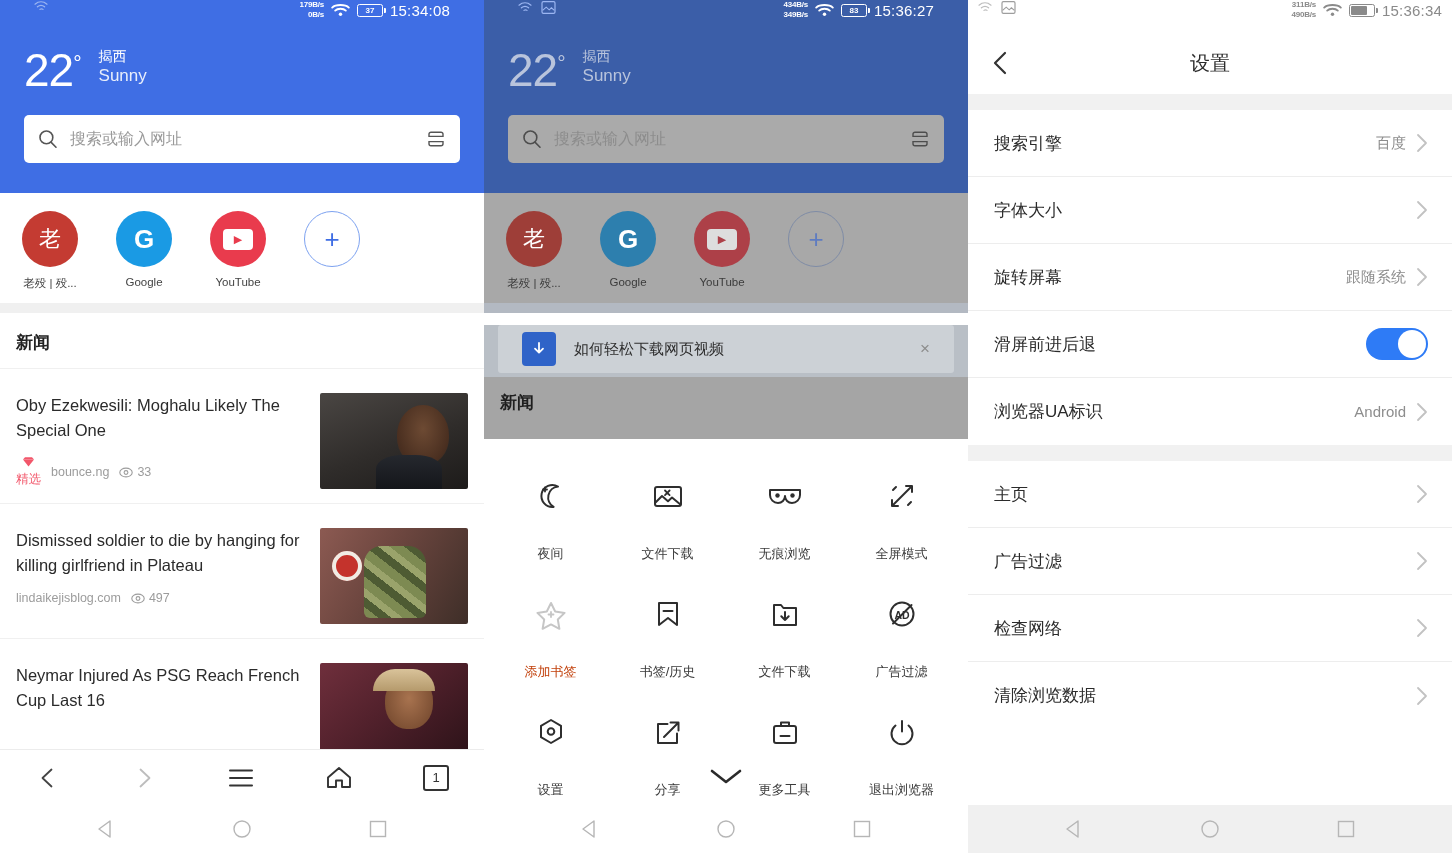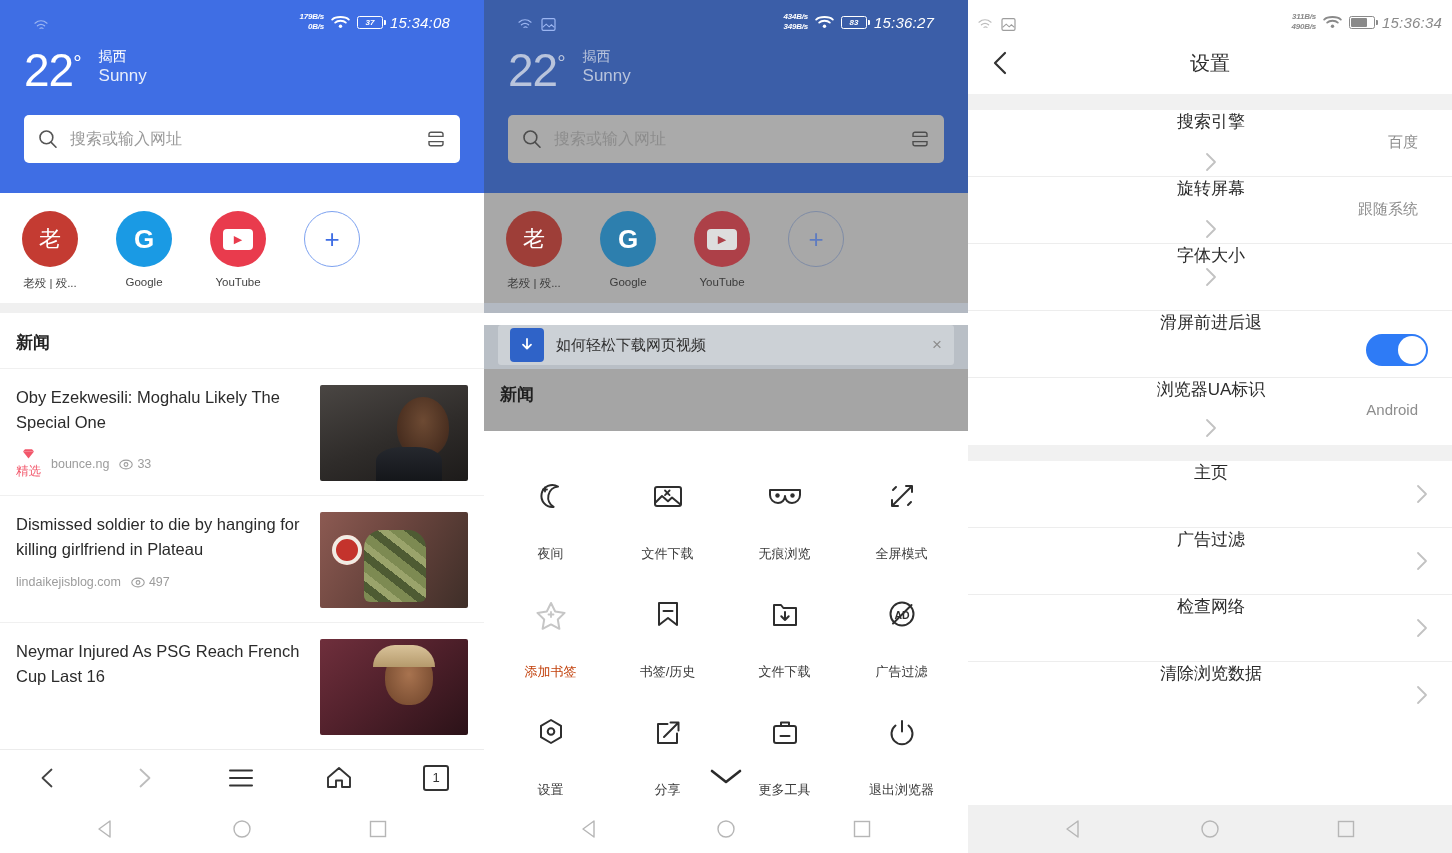--- a/index.html
+++ b/index.html
@@ -7,22 +7,22 @@
     width: 1452px; height: 853px;
     background: #ffffff;
     font-family: "Liberation Sans", "DejaVu Sans", sans-serif;
     overflow: hidden;
   }
   .screens { display: flex; width: 1452px; height: 853px; }
   .panel { width: 484px; height: 853px; position: relative; overflow: hidden; background:#fff; }
 
   
   .statusbar {
-    height: 32px; display: flex; align-items: flex-end;
-    padding: 0 10px; font-size: 14px; position: relative; z-index: 5; font-style: italic;
+    height: 32px; display: flex; align-items: flex-start;
+    padding: 0 10px; font-size: 14px; position: relative; z-index: 5;
   }
   .sb-left { display: flex; align-items: center; gap: 8px; }
   .sb-right { margin-left: auto; display: flex; align-items: center; gap: 7px; }
   .sb-speed { display:flex; flex-direction: column; align-items: flex-end;
               font-size: 8px; line-height: 10px; font-weight: bold; letter-spacing: -0.2px; }
   .sb-time { font-size: 15px; letter-spacing: .2px; }
   .batt {
     width: 26px; height: 13px; border: 1.5px solid currentColor; border-radius: 2.5px;
     position: relative; display:flex; align-items:center; justify-content:center;
     font-size: 8px; font-weight: bold;
@@ -68,21 +68,21 @@
            overflow:hidden; text-overflow:ellipsis; }
   .panel2 .sc-lb { color:#3b3b3b; }
   .sc-add { border: 1.5px solid #7da2f0; background:#fff; color:#3f6ee4; font-size: 26px; font-weight:300;}
   .panel2 .sc-add { border-color:#7f8ca6; background:#a8a8a8; color:#5f7cc0; }
 
   .divider-gap { height: 10px; background:#f0f0f0; }
 
   
   .newswrap { background:#fff; }
   .news-title { font-size: 17px; font-weight: bold; color:#222; padding: 18px 16px 14px; }
-  .news-item { display:flex; gap: 12px; padding: 16px 16px 14px; border-top: 1px solid #f0f0f0; }
+  .news-item { display:flex; gap: 12px; padding: 24px 16px 14px; border-top: 1px solid #f0f0f0; }
   .news-txt { flex:1; min-width:0; }
   .news-h { font-size: 16.5px; line-height: 25px; color:#2b2b2b; }
   .news-meta { display:flex; align-items:center; gap: 10px; margin-top: 13px; font-size: 12.5px; color:#9c9c9c; }
   .badge-hot { color:#f2566a; display:flex; align-items:center; gap:3px;flex-direction:column; }
   .views { display:flex; align-items:center; gap:4px; }
   .thumb { width: 148px; height: 96px; border-radius: 2px; flex-shrink:0; overflow:hidden; position:relative; }
 
   
   .th1 { background: linear-gradient(160deg,#4a4643 0%,#2f2c2a 55%,#1d1b1a 100%); }
   .th1:before { content:""; position:absolute; left:52%; top:12%; width:52px; height:60px;
@@ -105,22 +105,22 @@
 
   
   .btoolbar { position:absolute; left:0; right:0; bottom:48px; height: 56px; background:#fff;
               display:flex; align-items:center; justify-content: space-around;
               border-top: 1px solid #ececec; }
   .tabcount { width: 26px; height:26px; border: 2px solid #333; border-radius: 3px;
               display:flex; align-items:center; justify-content:center; font-size: 13px; color:#333; }
   .navbar { position:absolute; left:0; right:0; bottom:0; height: 48px;
             display:flex; align-items:center; justify-content:center; gap: 116px; background:#fff; }
   .panel3 .navbar { background:#f0f0f0; }
-  .banner { margin: 12px 14px 0; height: 40px; border-radius: 3px;
-            display:flex; align-items:center; gap: 12px; padding: 0 12px;
+  .banner { margin: 12px 14px 0; height: 48px; border-radius: 3px;
+            display:flex; align-items:center; gap: 18px; padding: 0 24px;
             background: rgba(255,255,255,.28); }
   .banner-ic { width: 34px; height: 34px; border-radius: 4px; background:#2f63c8;
                display:flex; align-items:center; justify-content:center; color:#fff; }
   .banner-tx { flex:1; font-size: 15px; color:#2e2e2e; }
   .banner-x { color:#8d8d8d; font-size: 17px; }
 
   .sheet { position:absolute; left:0; right:0; bottom:48px; top: 447px; background:#fff; }
   .grid { display:grid; grid-template-columns: repeat(4,1fr); padding: 26px 8px 0; row-gap: 28px; }
   .gitem { text-align:center; }
   .gic { height: 46px; display:flex; align-items:center; justify-content:center; color:#2e2e2e; }
@@ -128,21 +128,21 @@
   .gitem.dim .gic { color:#c6c6c6; }
   .gitem.dim .glb { color:#c2410c; }
   .collapse { position:absolute; left:0; right:0; bottom: 18px; display:flex; justify-content:center; }
 
   
   .apptop { height: 62px; display:flex; align-items:center; padding: 0 20px; background:#fff; }
   .apptop .back { width: 34px; display:flex; align-items:center; }
   .apptop .ttl { flex:1; text-align:center; font-size: 20px; color:#2b2b2b; margin-left:-34px; }
   .sec-gap { height: 16px; background:#f1f1f1; }
   .srow { height: 67px; display:flex; align-items:center; padding: 0 24px 0 26px;
-          background:#fff; border-bottom: 1px solid #ededed; flex-direction: column; }
+          background:#fff; border-bottom: 1px solid #ededed; }
   .srow:last-child { border-bottom: none; }
   .srow .lbl { font-size: 17px; color:#2b2b2b; }
   .srow .val { margin-left:auto; font-size: 15px; color:#8d8d8d; padding-right: 10px; }
   .chev { color:#c2c2c2; }
   .toggle { margin-left:auto; width: 62px; height: 32px; border-radius: 16px; background:#2e7bf6;
             position: relative; }
   .toggle .knob { position:absolute; right: 2px; top: 2px; width: 28px; height: 28px;
                   border-radius: 50%; background:#fff; }
 </style>
 </head>
@@ -599,34 +599,34 @@
 
     <div>
       <div class="srow">
         <span class="lbl">搜索引擎</span>
         <span class="val">百度</span>
         <svg class="chev" width="12" height="20" viewBox="0 0 12 20" fill="none">
           <path d="M2 2l8 8-8 8" stroke="currentColor" stroke-width="1.8" stroke-linecap="round" stroke-linejoin="round"></path>
         </svg>
       </div>
       <div class="srow">
+        <span class="lbl">字体大小</span>
+        <span class="val"></span>
+        <svg class="chev" width="12" height="20" viewBox="0 0 12 20" fill="none">
+          <path d="M2 2l8 8-8 8" stroke="currentColor" stroke-width="1.8" stroke-linecap="round" stroke-linejoin="round"></path>
+        </svg>
+      </div>
+      <div class="srow">
         <span class="lbl">旋转屏幕</span>
         <span class="val">跟随系统</span>
         <svg class="chev" width="12" height="20" viewBox="0 0 12 20" fill="none">
           <path d="M2 2l8 8-8 8" stroke="currentColor" stroke-width="1.8" stroke-linecap="round" stroke-linejoin="round"></path>
         </svg>
       </div>
       <div class="srow">
-        <span class="lbl">字体大小</span>
-        <span class="val"></span>
-        <svg class="chev" width="12" height="20" viewBox="0 0 12 20" fill="none">
-          <path d="M2 2l8 8-8 8" stroke="currentColor" stroke-width="1.8" stroke-linecap="round" stroke-linejoin="round"></path>
-        </svg>
-      </div>
-      <div class="srow">
         <span class="lbl">滑屏前进后退</span>
         <div class="toggle">
           <div class="knob"></div>
         </div>
       </div>
       <div class="srow">
         <span class="lbl">浏览器UA标识</span>
         <span class="val">Android</span>
         <svg class="chev" width="12" height="20" viewBox="0 0 12 20" fill="none">
           <path d="M2 2l8 8-8 8" stroke="currentColor" stroke-width="1.8" stroke-linecap="round" stroke-linejoin="round"></path>

